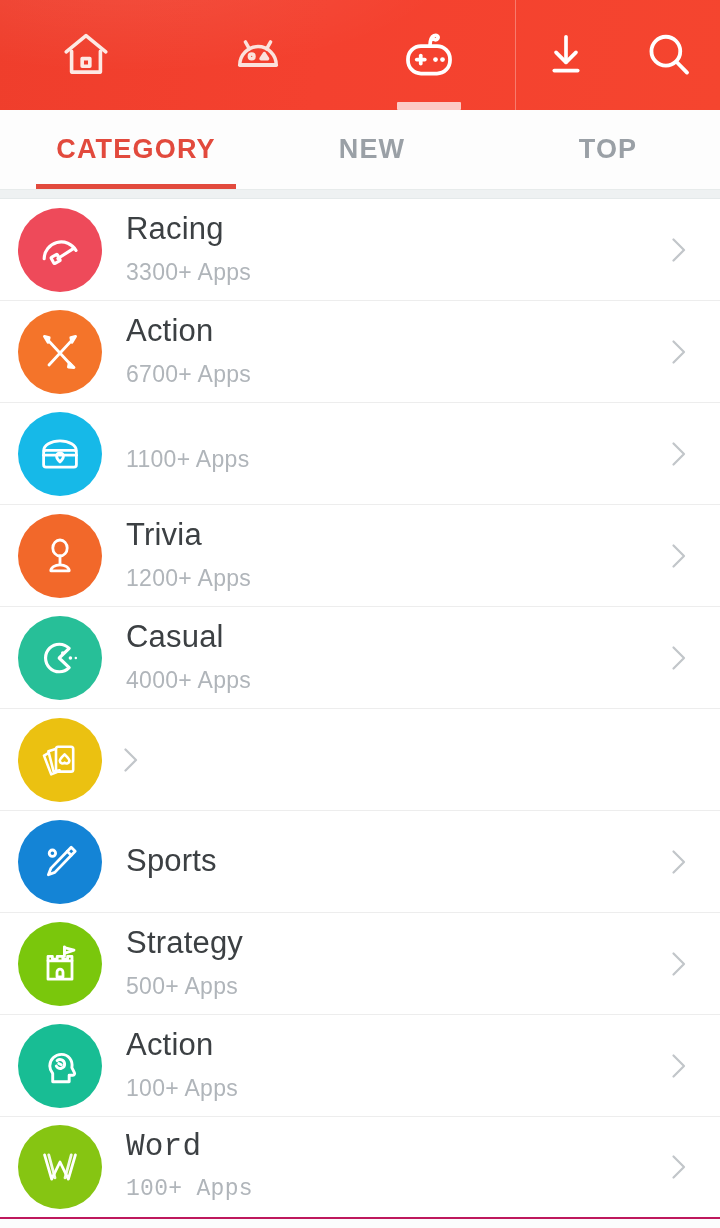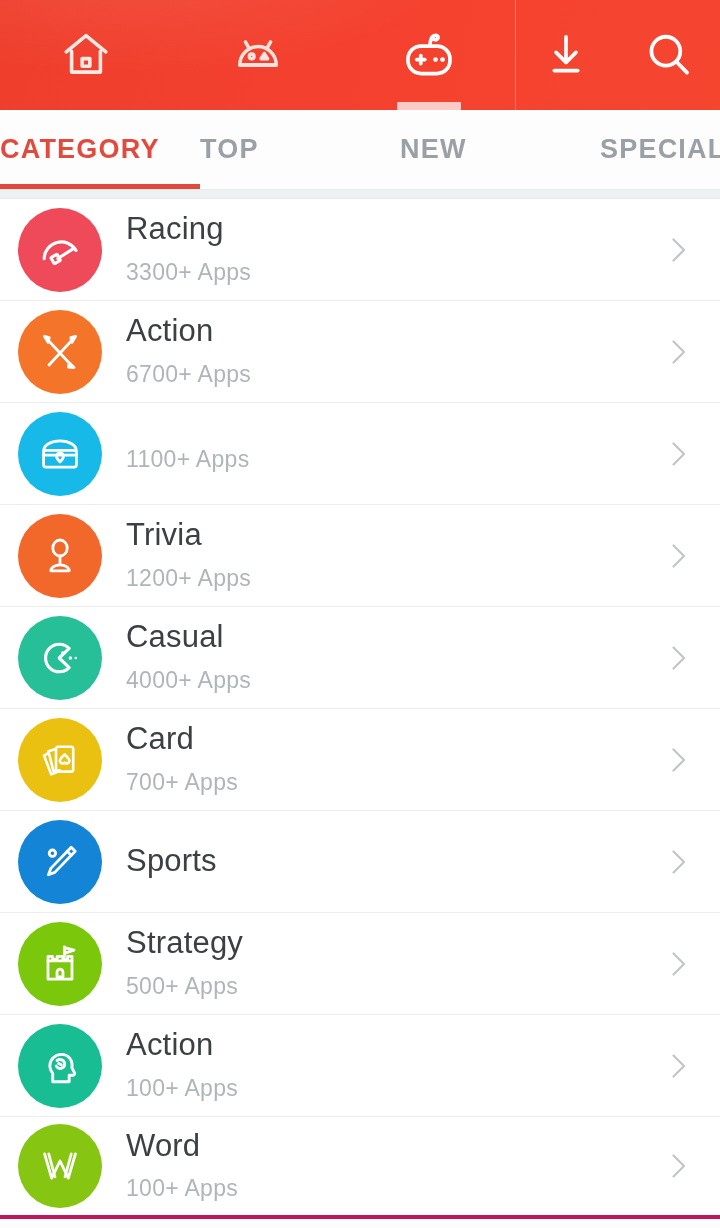--- a/index.html
+++ b/index.html
@@ -53,22 +53,23 @@
     overflow:hidden;
   }
   .tab{
     flex:0 0 200px;
     text-align:center;
     font-size:27px;
     font-weight:bold;
     letter-spacing:1.2px;
     color:#9aa0a6;
     height:100%;
-    display:flex; align-items:center; 
+    display:flex; align-items:center; justify-content:center;
     position:relative;
+    margin-left:36px;
   }
   .tab.active{ color:#e24a3d; }
   .tab.active::after{
     content:""; position:absolute; bottom:0; left:0; right:0;
     height:5px; background:#e24a3d;
   }
   .tabstrip .tab:nth-child(1){ flex:0 0 200px; }
   .tabstrip .tab:nth-child(2){ flex:0 0 200px; }
   .tabstrip .tab:nth-child(3){ flex:0 0 200px; }
   .tabstrip .tab:nth-child(4){ flex:0 0 200px; }
@@ -83,21 +84,21 @@
   .list{ background:#f97316; }
   .row{
     position:relative;
     height:102px;
     display:flex;
     align-items:center;
     padding:0 0 0 18px;
     border-bottom:1px solid #ededed;
     background:#ffffff;
   }
-  .row:last-child{ border-bottom:4px solid #be185d; }
+  .row:last-child{ border-bottom:2px solid #be185d;font-family:Liberation Mono, monospace; }
   .badge{
     width:84px; height:84px; border-radius:50%;
     flex:0 0 84px;
     display:flex; align-items:center; justify-content:center;
   }
   .badge svg{ display:block; }
   .row-text{
     flex:1;
     padding-left:24px;
     display:flex; flex-direction:column; justify-content:center;
@@ -190,24 +191,24 @@
       </div>
 
     </div>
   </div>
 
   <div class="tabstrip">
     <div class="tab active">
       <span>CATEGORY</span>
     </div>
     <div class="tab">
+      <span>NEW</span>
+    </div>
+    <div class="tab">
       <span>TOP</span>
-    </div>
-    <div class="tab">
-      <span>NEW</span>
     </div>
     <div class="tab">
       <span>SPECIAL</span>
     </div>
   </div>
 
   <div class="strip-sep"></div>
 
   <div class="list">
 
@@ -323,24 +324,20 @@
       <div class="badge" style="background:#ebc111">
         <span>
           <svg width="48" height="48" viewBox="0 0 24 24" fill="none" stroke="#ffffff" stroke-width="1.3" stroke-linecap="round" stroke-linejoin="round">
             <rect x="10" y="5.4" width="8.6" height="12.4" rx="1.1"></rect>
             <path d="M9.4 6.6 6.2 7.6l2.6 10.2 3-0.7"></path>
             <path d="M6.4 8.4 4 9.8l3.6 9.4 2.6-1"></path>
             <path d="M14.3 9.2c1.4 1.4 2.4 2.2 2.4 3.2a1.4 1.4 0 0 1-2.4.9 1.4 1.4 0 0 1-2.4-.9c0-1 1-1.8 2.4-3.2z"></path>
           </svg>
         </span>
       </div>
-      <div class="row-text">
-        <div class="row-title">Card</div>
-        <div class="row-sub">700+ Apps</div>
-      </div>
       <div class="chev">
         <svg width="36" height="36" viewBox="0 0 24 24" fill="none" stroke="#c2c6ca" stroke-width="1.5" stroke-linecap="round" stroke-linejoin="round">
             <polyline points="9,5 16,12 9,19"></polyline>
           </svg>
       </div>
     </div>
 
     <div class="row">
       <div class="badge" style="background:#1484d6">
         <span>

